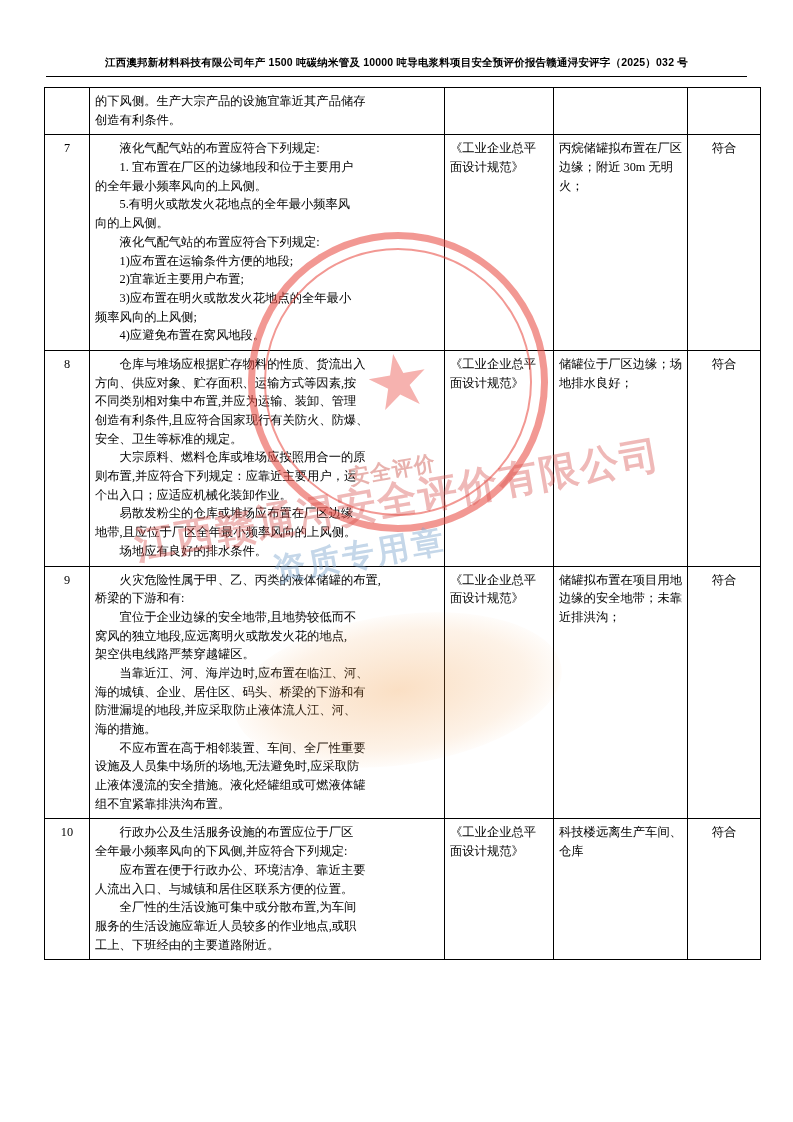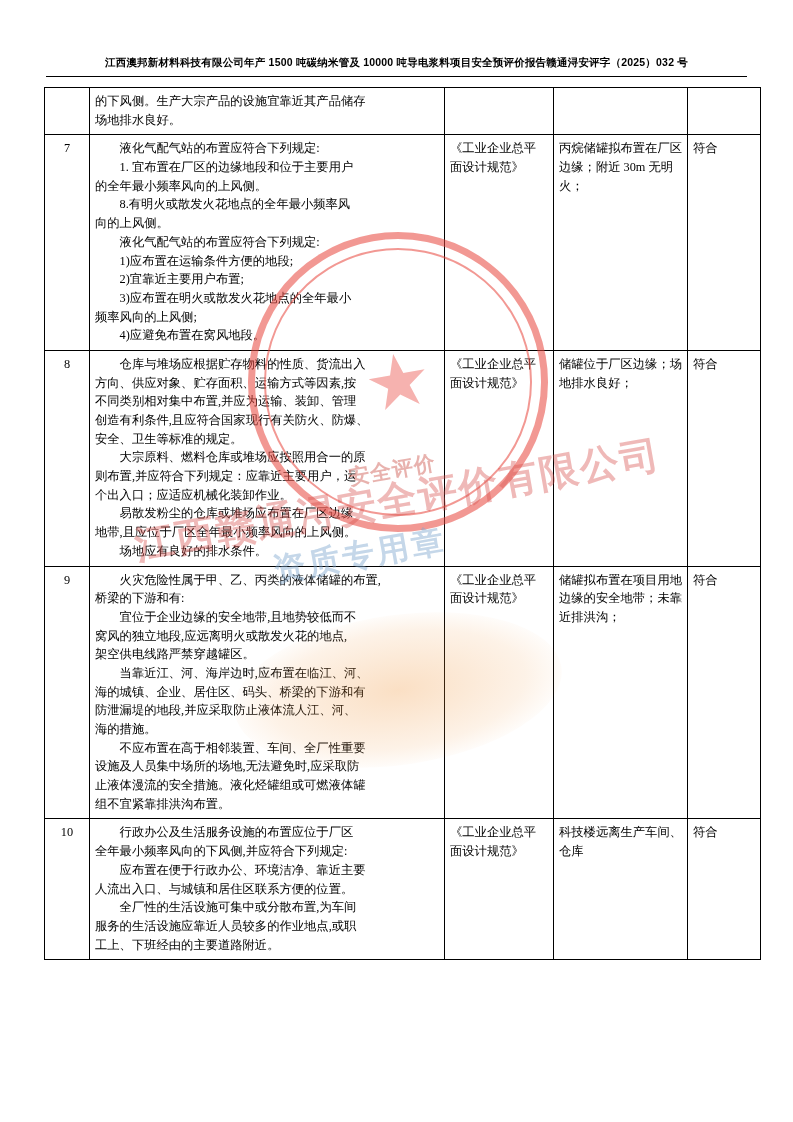--- a/index.html
+++ b/index.html
@@ -65,20 +65,21 @@
     line-height: 1.5;
   }
   td.c-note {
     width: 123px;
     vertical-align: middle;
     font-size: 12.3px;
     line-height: 1.5;
   }
   td.c-res {
     width: 62px;
+    text-align: center;
     vertical-align: middle;
     font-size: 12.3px;
   }
   .p {
     margin: 0;
   }
   .ind1 { text-indent: 2em; }
   .ind0 { text-indent: 0; }
   .pagenum {
     position: absolute;
@@ -180,34 +181,34 @@
 <div class="page">
 
   <div class="doc-header">江西澳邦新材料科技有限公司年产 1500 吨碳纳米管及 10000 吨导电浆料项目安全预评价报告赣通浔安评字（2025）032 号</div>
 
   <table class="main">
     <tbody>
       <tr>
         <td class="c-no"></td>
         <td class="c-body">
           <p class="p ind0">的下风侧。生产大宗产品的设施宜靠近其产品储存</p>
-          <p class="p ind0">场地排水良好。</p>
+          <p class="p ind0">创造有利条件。</p>
         </td>
         <td class="c-ref"></td>
         <td class="c-note"></td>
         <td class="c-res"></td>
       </tr>
 
       <tr>
         <td class="c-no">7</td>
         <td class="c-body">
           <p class="p ind1">液化气配气站的布置应符合下列规定:</p>
           <p class="p ind1">1. 宜布置在厂区的边缘地段和位于主要用户</p>
           <p class="p ind0">的全年最小频率风向的上风侧。</p>
-          <p class="p ind1">8.有明火或散发火花地点的全年最小频率风</p>
+          <p class="p ind1">5.有明火或散发火花地点的全年最小频率风</p>
           <p class="p ind0">向的上风侧。</p>
           <p class="p ind1">液化气配气站的布置应符合下列规定:</p>
           <p class="p ind1">1)应布置在运输条件方便的地段;</p>
           <p class="p ind1">2)宜靠近主要用户布置;</p>
           <p class="p ind1">3)应布置在明火或散发火花地点的全年最小</p>
           <p class="p ind0">频率风向的上风侧;</p>
           <p class="p ind1">4)应避免布置在窝风地段。</p>
         </td>
         <td class="c-ref">《工业企业总平面设计规范》</td>
         <td class="c-note">丙烷储罐拟布置在厂区边缘；附近 30m 无明火；</td>

